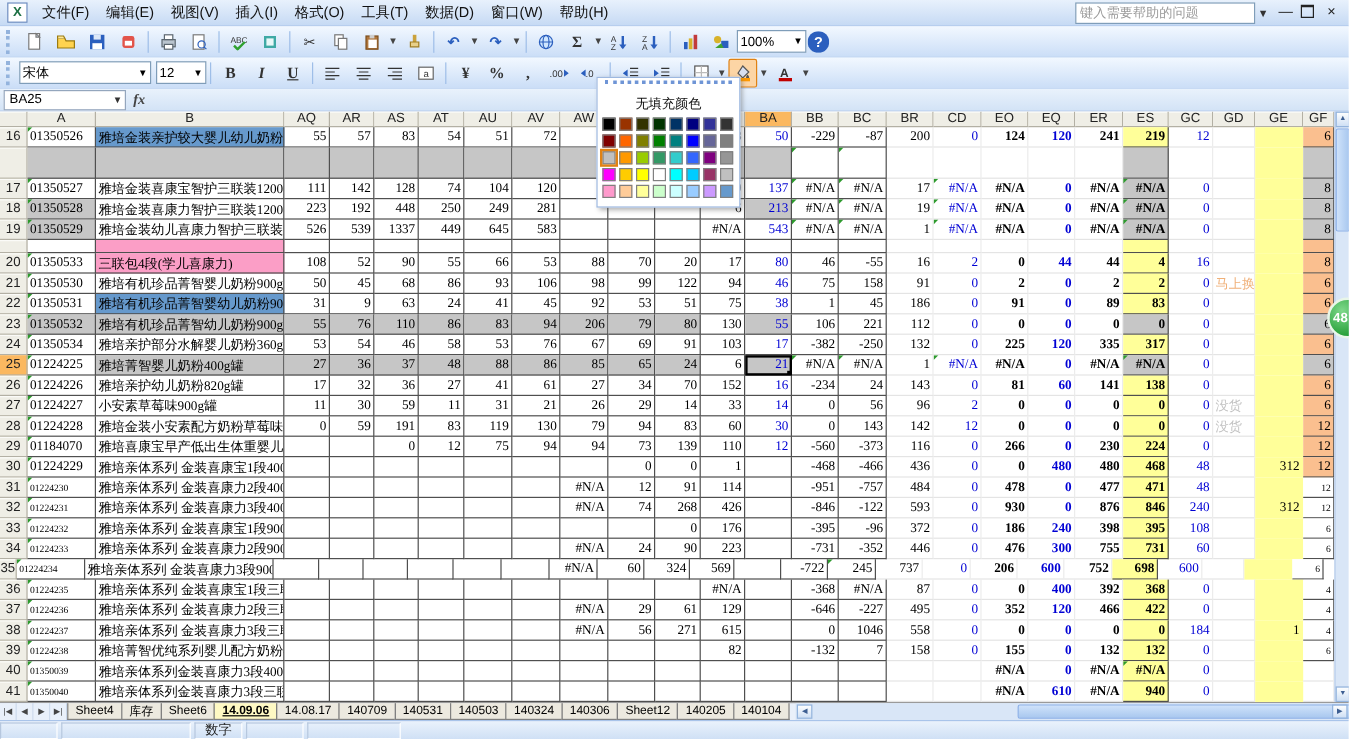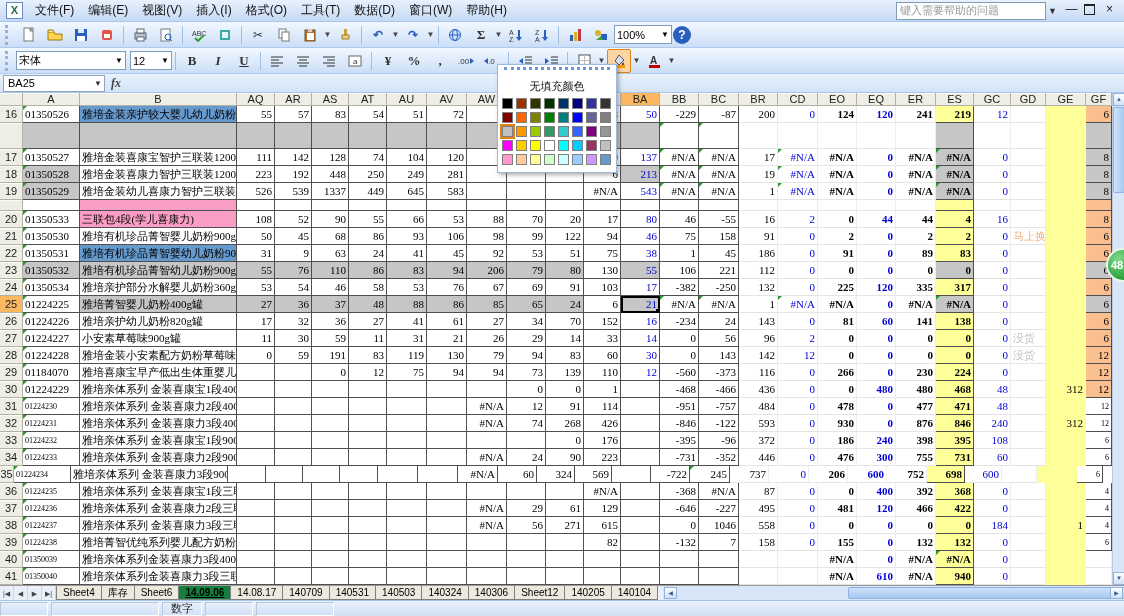--- a/index.html
+++ b/index.html
@@ -87,21 +87,21 @@
           background:linear-gradient(90deg,#cfe2fa,#a9c8ef);border:1px solid #8cb0e8;box-sizing:border-box;border-radius:2px;}
   #vdown{position:absolute;bottom:0;}
 
   
   .tabsrow{top:585px;height:15px;background:#e9f0fa;border-top:1px solid #9a9a9a;
            display:flex;align-items:stretch;font-size:10px;}
   .tnav{width:13px;text-align:center;color:#444;font-size:7px;line-height:15px;background:#e9f0fa;
         border-right:1px solid #c8d6ea;}
   .tab{padding:0 6px;border:1px solid #808080;border-top:none;background:#ece9df;
        display:flex;align-items:center;margin-right:-1px;color:#000;}
-  .tab.active{background:#15803d;font-weight:bold;text-decoration:underline;z-index:1;}
+  .tab.active{background:#fef9c3;font-weight:bold;text-decoration:underline;z-index:1;}
   .hscroll{flex:1;position:relative;background:#d9e6f7;margin-left:6px;}
   #hthumb{position:absolute;left:185px;top:1px;height:12px;width:330px;
           background:linear-gradient(#cfe2fa,#a9c8ef);border:1px solid #8cb0e8;box-sizing:border-box;border-radius:2px;}
   .harr{position:absolute;top:1px;width:13px;height:12px;background:linear-gradient(#fdfefe,#cfe0f5);
         border:1px solid #94b4dd;box-sizing:border-box;font-size:6px;color:#3c5e92;text-align:center;line-height:10px;}
 
   
   .statusbar{top:600px;height:16px;background:linear-gradient(#eaf2fc,#cfe0f5);
              border-top:1px solid #a9c4ea;display:flex;align-items:center;font-size:11px;color:#222;}
   .sleft{padding-left:8px;flex:1;}
@@ -1096,21 +1096,21 @@
       <div class="gc ar bd" style="width: 40px;"></div>
       <div class="gc ar bd" style="width: 40px;">#N/A</div>
       <div class="gc ar bd" style="width: 39px;">29</div>
       <div class="gc ar bd" style="width: 38px;">61</div>
       <div class="gc ar bd" style="width: 37px;">129</div>
       <div class="gc ar tblue bd" style="width: 39px;"></div>
       <div class="gc ar bd" style="width: 39px;">-646</div>
       <div class="gc ar bd" style="width: 40px;">-227</div>
       <div class="gc ar bl" style="width: 39px;">495</div>
       <div class="gc ar tblue bl" style="width: 40px;">0</div>
-      <div class="gc ar tbold bl" style="width: 39px;">481</div>
+      <div class="gc ar tbold bl" style="width: 39px;">352</div>
       <div class="gc ar tblue tbold bl" style="width: 39px;">120</div>
       <div class="gc ar tbold bl" style="width: 40px;">466</div>
       <div class="gc ar tbold bd f-yellow" style="width: 38px;">422</div>
       <div class="gc ar tblue bl" style="width: 37px;">0</div>
       <div class="gc al bl" style="width: 35px;"></div>
       <div class="gc ar bn f-yellow" style="width: 40px;"></div>
       <div class="gc ar bd f-box smf" style="width: 26px;">4</div>
     </div>
     <div class="grow" style="height: 17px;">
       <div class="ghd" style="width: 23px;">38</div>

